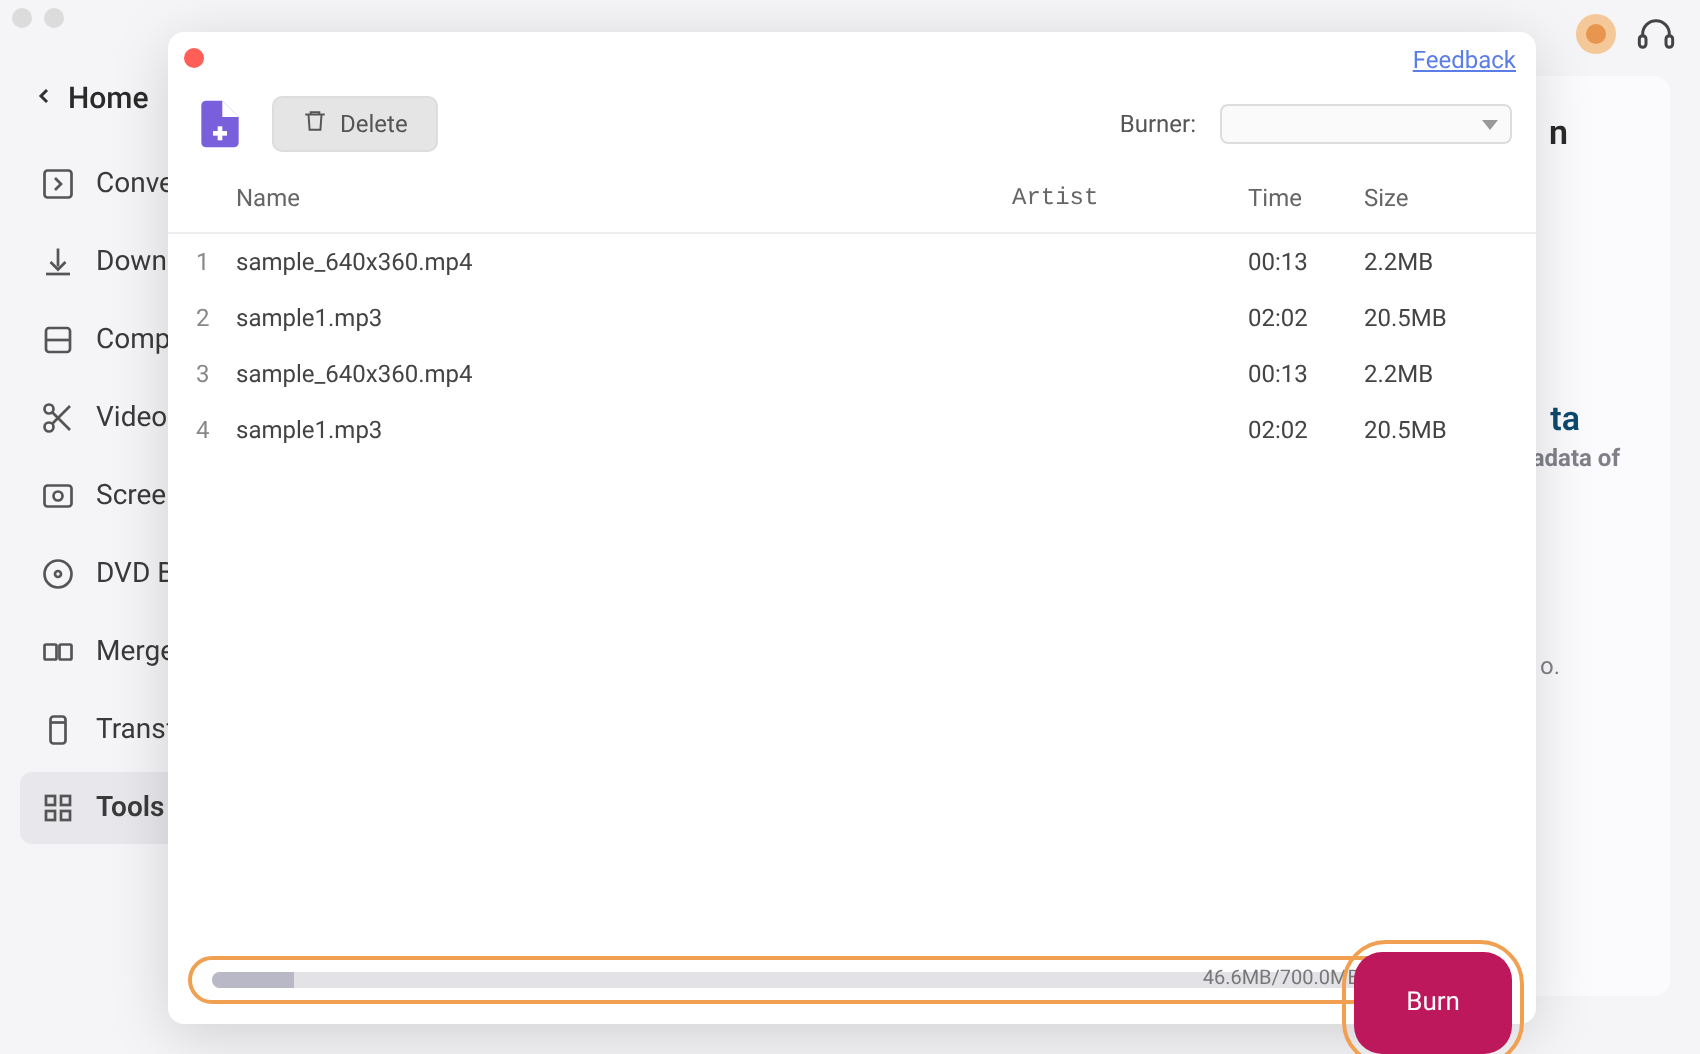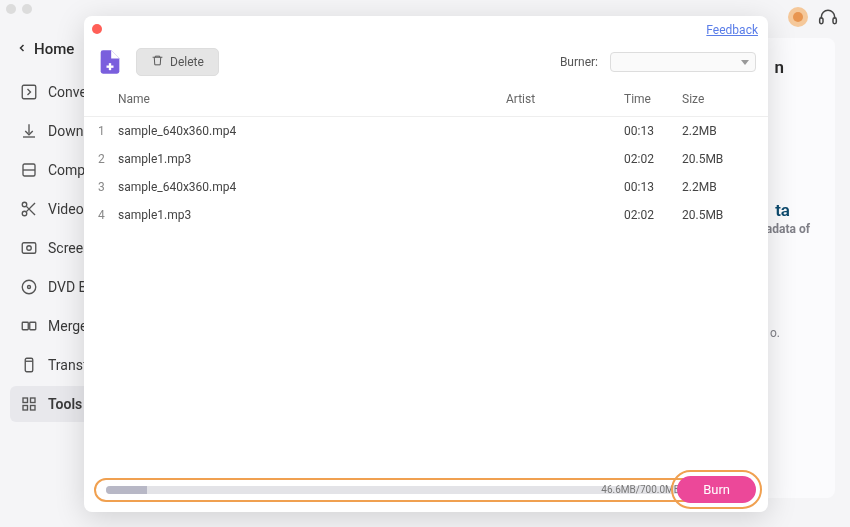--- a/index.html
+++ b/index.html
@@ -231,21 +231,21 @@
     }
     .table-header {
       display: flex;
       padding: 8px 14px 10px 14px;
       border-bottom: 1px solid #eee;
       font-size: 12px;
       color: #666;
     }
     .table-header .col-idx { width: 20px; }
     .table-header .col-name { flex: 1; }
-    .table-header .col-artist { width: 118px; }
+    .table-header .col-artist { width: 118px; font-family: Liberation Mono, monospace; }
     .table-header .col-time { width: 58px; }
     .table-header .col-size { width: 72px; }
     .table-body {
       flex: 1;
       overflow: hidden;
     }
     .row {
       display: flex;
       padding: 7px 14px;
       font-size: 12px;
@@ -292,25 +292,25 @@
     }
     .burn-wrap {
       position: absolute;
       right: 6px;
       top: 2px;
       border: 2px solid #f0a050;
       border-radius: 22px;
       padding: 4px;
     }
     .burn-btn {
-      background: #ec4899;
+      background: #be185d;
       color: #fff;
       border: none;
       border-radius: 14px;
-      padding: 6px 26px;
+      padding: 18px 26px;
       font-size: 13px;
       cursor: pointer;
     }
   </style>
 </head>
 <body>
 
 <div class="window-controls">
   <div class="window-dot"></div>
   <div class="window-dot"></div>

